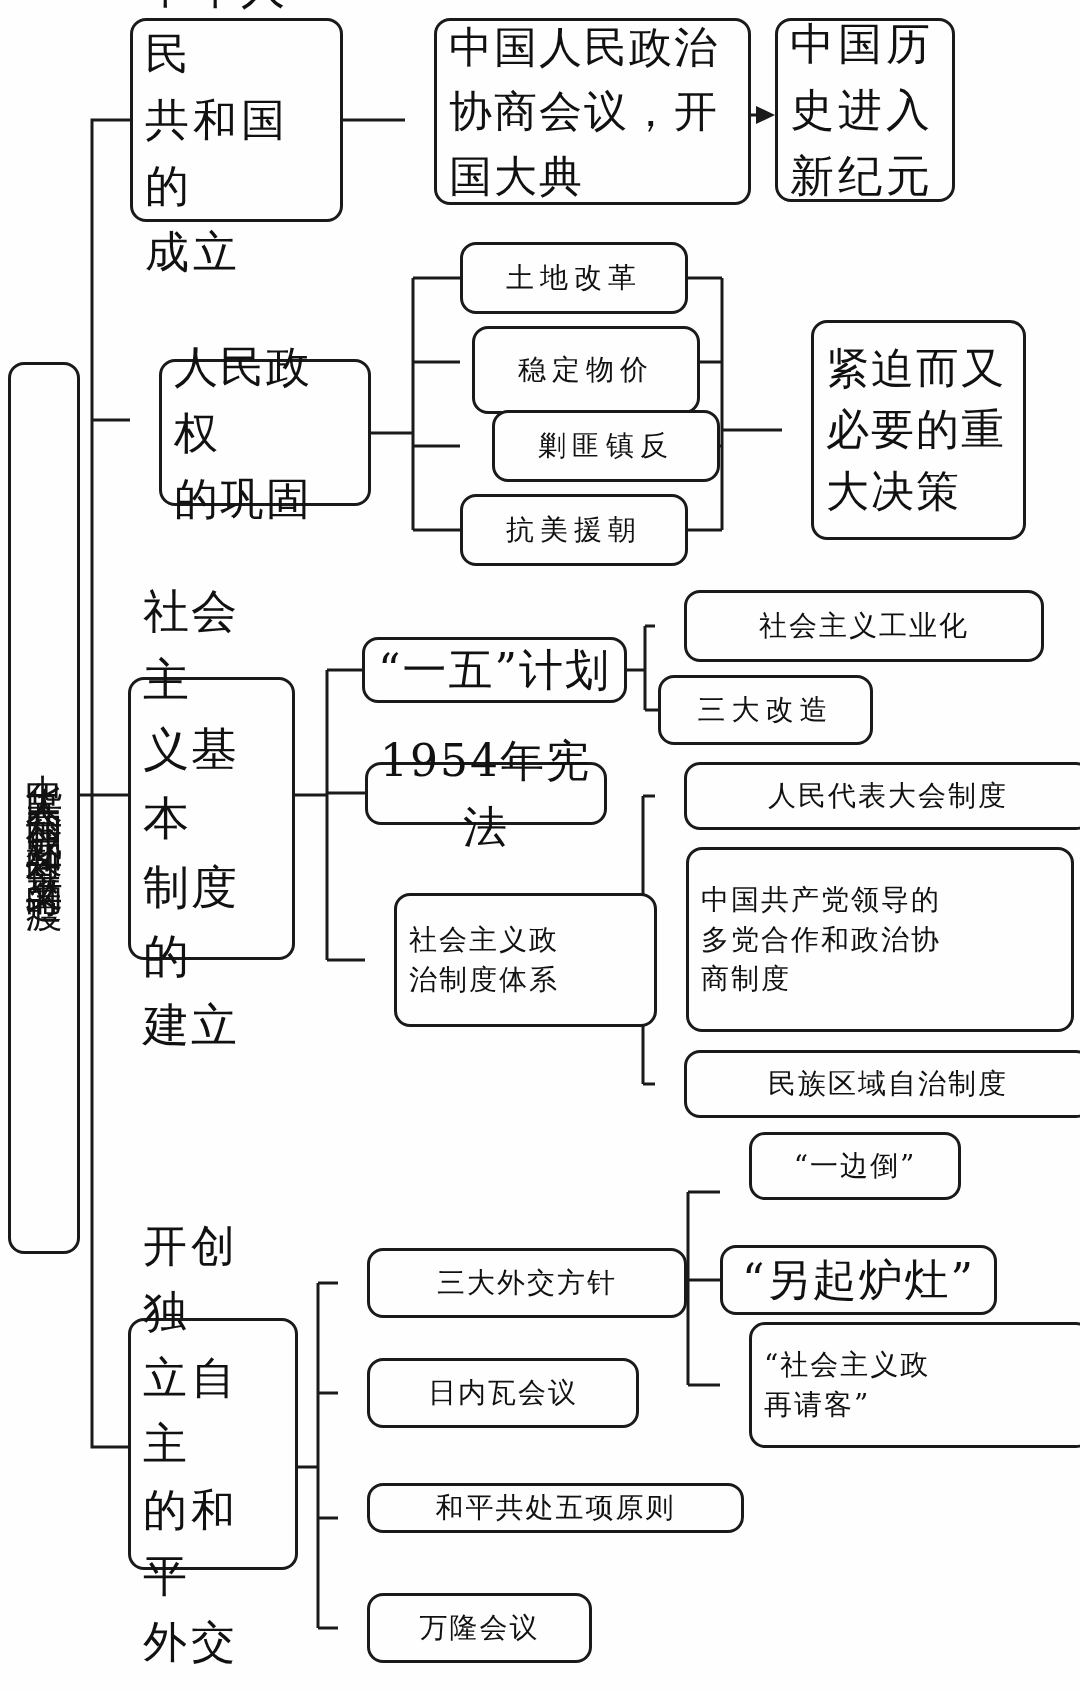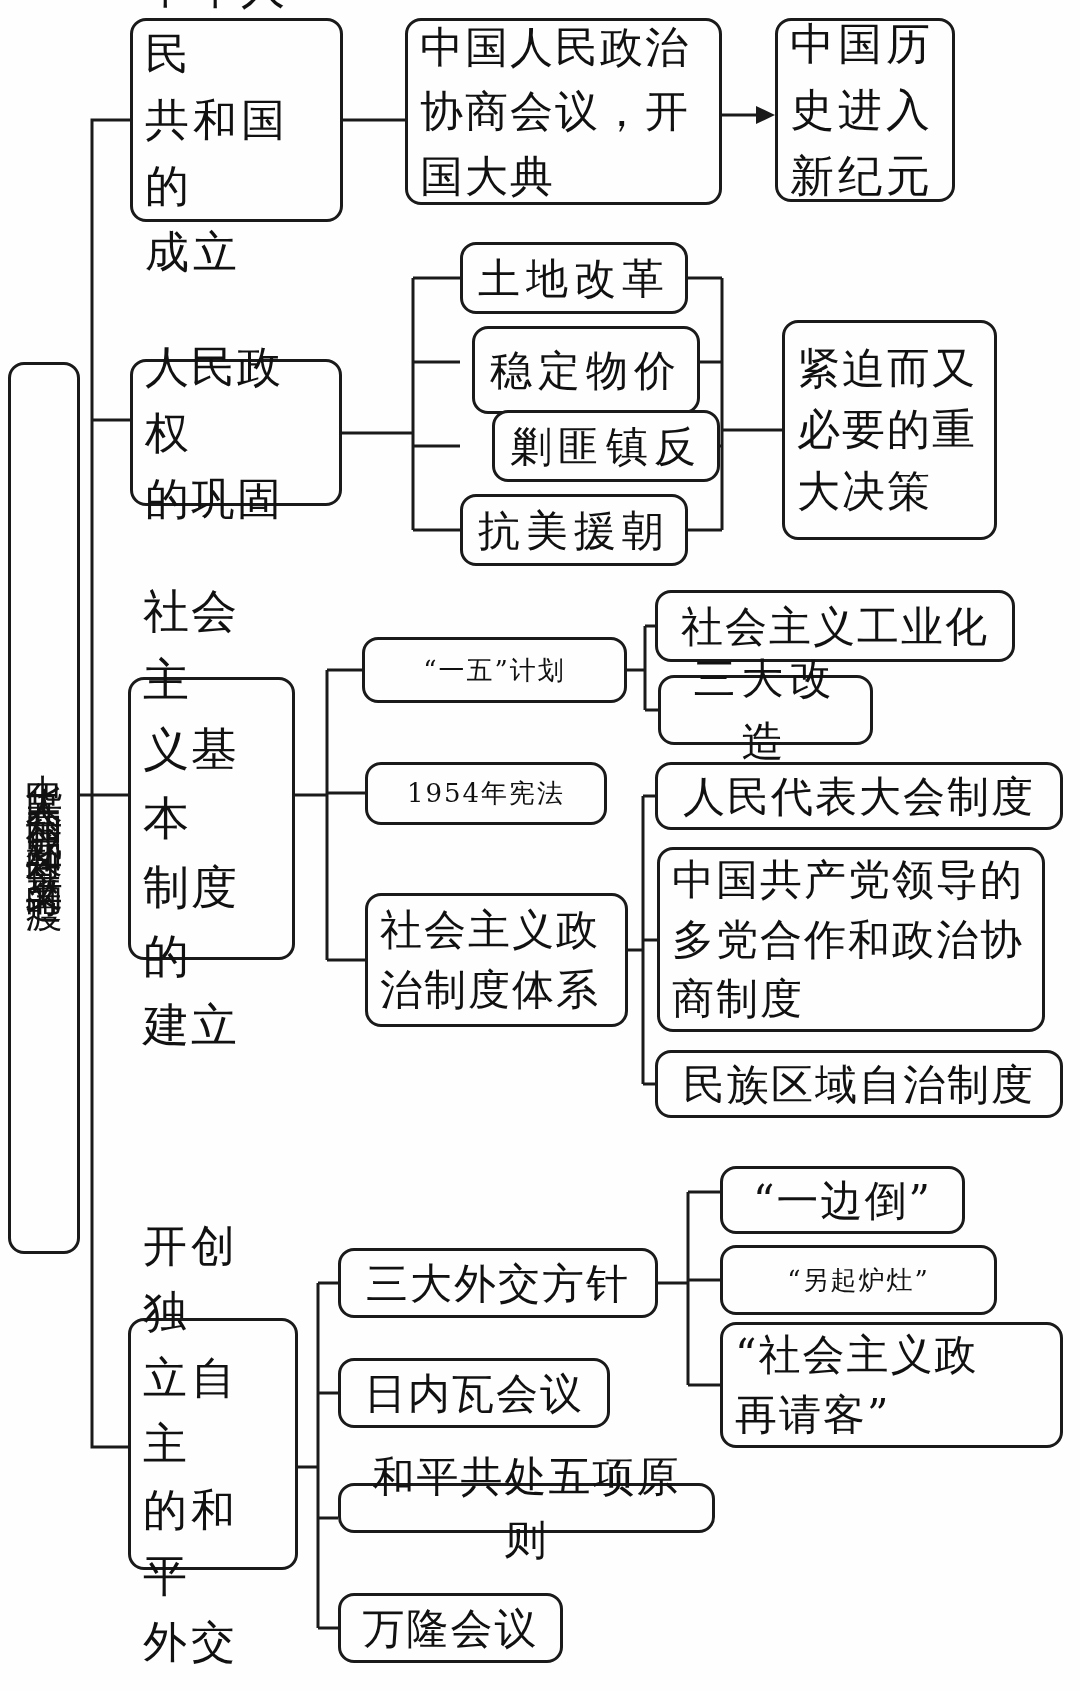--- a/index.html
+++ b/index.html
@@ -14,42 +14,42 @@
   svg.wires{position:absolute;left:0;top:0;width:1080px;height:1691px;}
   .node{
     position:absolute;
     box-sizing:border-box;
     border:3px solid #1a1a1a;
     border-radius:16px;
     background:#fefefe;
     display:flex;
     align-items:center;
     padding:2px 12px;
-    font-size:42px;
+    font-size:28px;
     line-height:1.5;
     letter-spacing:4px;
     white-space:pre-line;
     text-align:left;
   }
   .center{justify-content:center;text-align:center;}
   .root-node{
     writing-mode:vertical-rl;
     text-orientation:upright;
     justify-content:center;
     letter-spacing:7px;
     font-size:37px;
     padding:8px 0;
     line-height:1.0;
   }
   .fs44{font-size:44px;}
   .fs43{font-size:43px;}
   .fs46{font-size:46px;letter-spacing:2px;}
-  .fs40{font-size:26px;letter-spacing:2px;}
+  .fs40{font-size:44px;letter-spacing:2px;}
   .ls6{letter-spacing:6px;}
-  .ls2{letter-spacing:2px;}
+  .ls2{letter-spacing:2px;margin-left:29px;}
   .lh14{line-height:1.42;}
 </style>
 </head>
 <body>
 
 <div class="canvas">
 
   <svg class="wires" viewBox="0 0 1080 1691" xmlns="http://www.w3.org/2000/svg" fill="none" stroke="#1a1a1a" stroke-width="3">
 
     <path d="M130 120 H92 V1447 H128"></path>
@@ -128,18 +128,18 @@
   <div class="node center ls2" style="left:655px;top:1050px;width:408px;height:68px;">民族区域自治制度</div>
 
   <div class="node fs44" style="left:128px;top:1318px;width:170px;height:252px;">开创独
 立自主
 的和平
 外交</div>
   <div class="node center ls2" style="left:338px;top:1248px;width:320px;height:70px;">三大外交方针</div>
   <div class="node center ls2" style="left:338px;top:1358px;width:272px;height:70px;">日内瓦会议</div>
   <div class="node center ls2" style="left:338px;top:1483px;width:377px;height:50px;">和平共处五项原则</div>
   <div class="node center ls2" style="left:338px;top:1593px;width:225px;height:70px;">万隆会议</div>
-  <div class="node center ls2" style="left:720px;top:1166px;width:245px;height:68px;">“一边倒”</div>
+  <div class="node center ls2" style="left:720px;top:1132px;width:212px;height:68px;">“一边倒”</div>
   <div class="node center fs40" style="left:720px;top:1245px;width:277px;height:70px;">“另起炉灶”</div>
   <div class="node ls2 lh14" style="left:720px;top:1322px;width:343px;height:126px;">“社会主义政
 再请客”</div>
 
 </div>
 
 </body></html>

